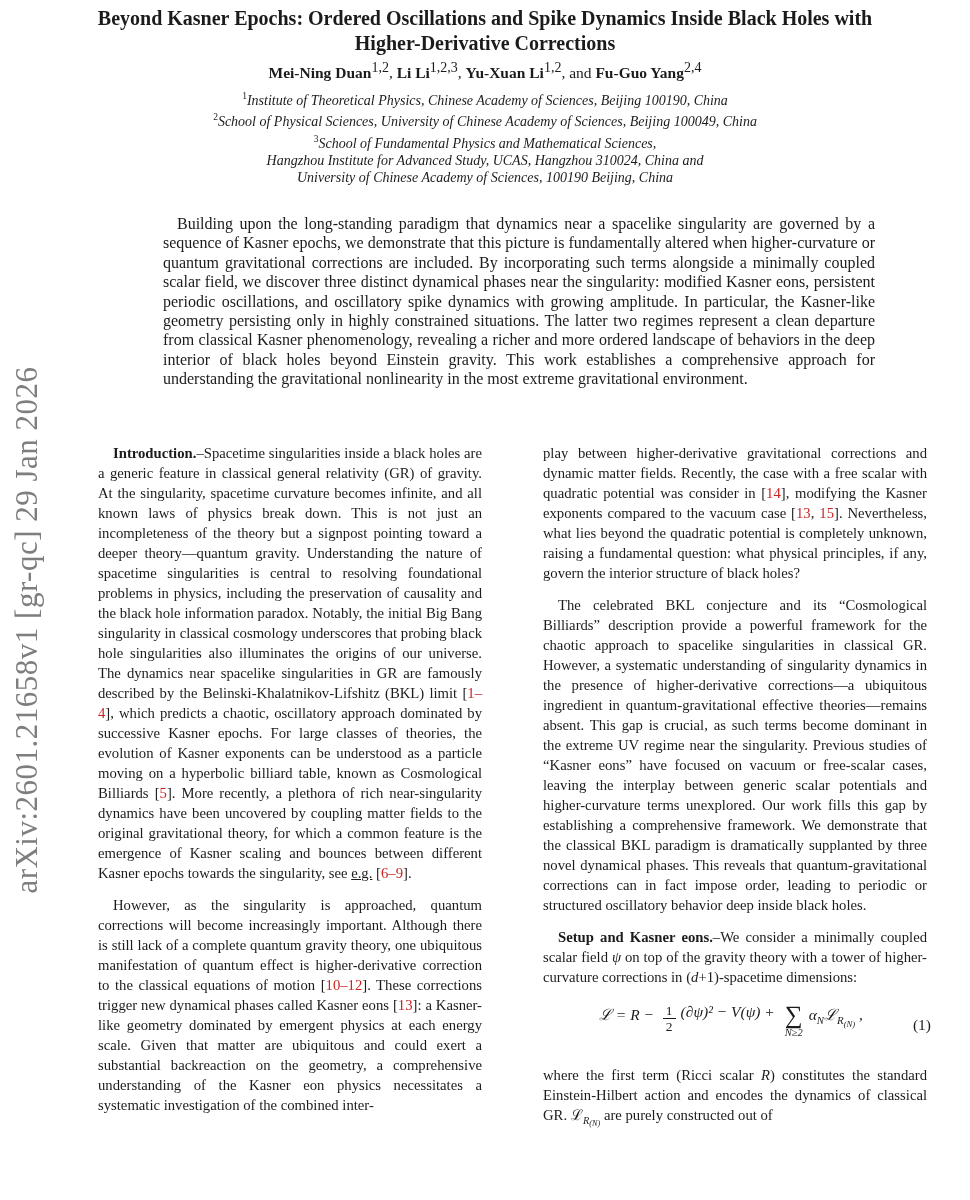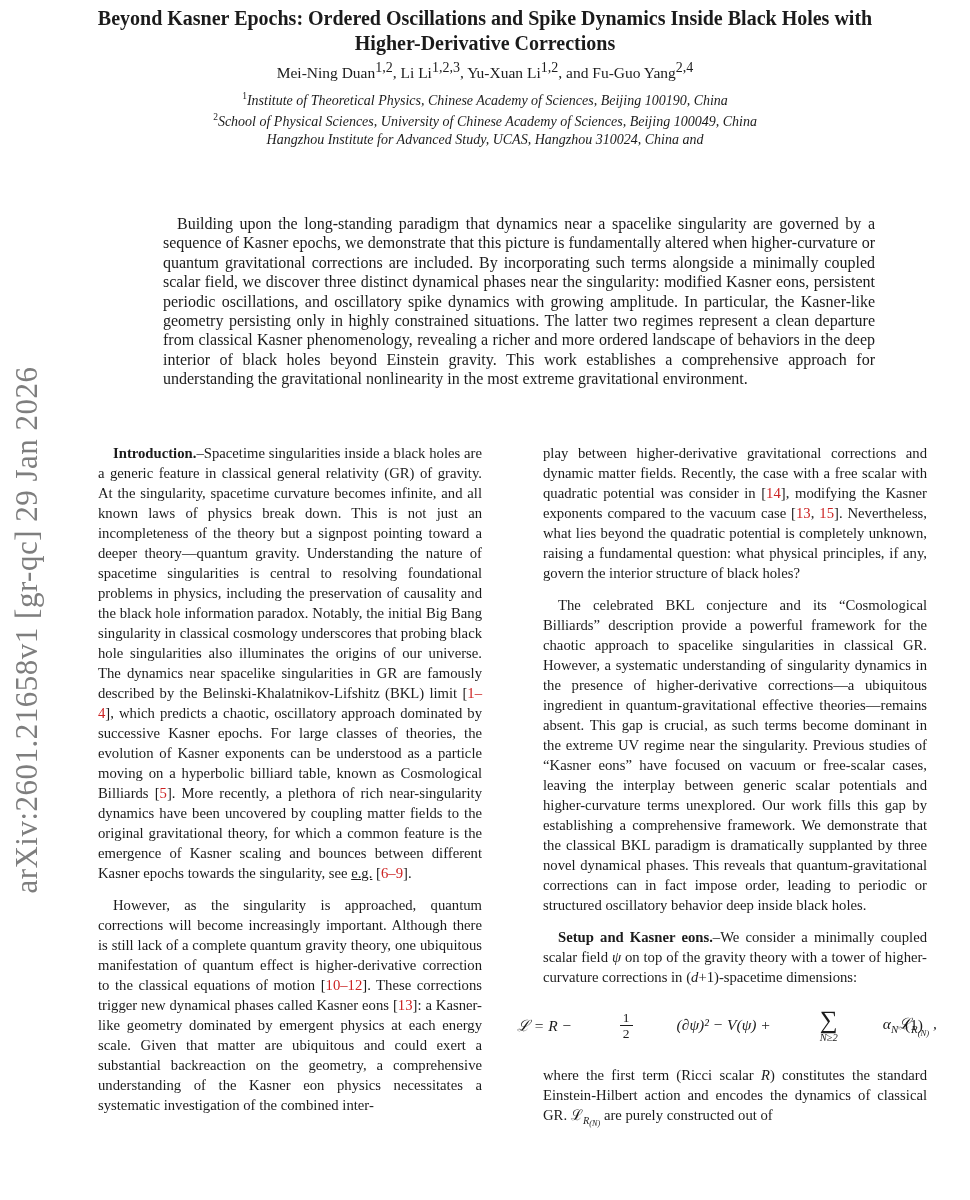--- a/index.html
+++ b/index.html
@@ -20,21 +20,21 @@
   }
 
   .title{
     position:absolute;top:6px;left:65px;width:840px;
     text-align:center;font-weight:bold;font-size:20px;line-height:25px;
   }
   .authors{
     position:absolute;top:60px;left:0;width:970px;
     text-align:center;font-size:15.5px;
   }
-  .author-name{font-weight:normal;}
+  .author-name{font-weight:bold;}
   .authors sup{font-size:14px;}
 
   .affiliations{
     position:absolute;top:88px;left:0;width:970px;
     text-align:center;font-style:italic;font-size:14px;line-height:17.6px;
   }
   .affil-line sup{font-size:9.5px;font-style:normal;}
 
   .abstract{
     position:absolute;top:214px;left:163px;width:712px;
@@ -51,25 +51,24 @@
   .para.indent{text-indent:15px;}
   .seg-b{font-weight:bold;}
   .seg-i{font-style:italic;}
   .seg-u{text-decoration:underline;}
   .seg-c{color:var(--cite-color,#cc2222);}
   .seg-sub{font-size:0.7em;vertical-align:-0.35em;font-style:italic;}
   .seg-subsub{font-size:0.56em;vertical-align:-0.75em;font-style:italic;}
 
   .equation{
     position:relative;
-    display:flex;align-items:center;justify-content:center;
-    margin:16px 16px 18px 0;
+    display:flex;align-items:flex-start;justify-content:center;
+    margin:16px 8px 18px 0;
     font-style:italic;font-size:15.5px;
     min-height:44px;
-    gap:39px;
   }
   .equation .eq-txt{margin:0 2px;white-space:pre;}
   .frac{display:inline-flex;flex-direction:column;align-items:center;font-size:13.5px;margin:0 3px;font-style:normal;}
   .frac-num{border-bottom:1px solid #1b1b1b;padding:0 3px;line-height:15px;}
   .frac-den{line-height:15px;}
   .sum{display:inline-flex;flex-direction:column;align-items:center;margin:0 4px;font-style:normal;}
   .sum-sym{font-size:25px;line-height:24px;}
   .sum-sub{font-size:10.5px;line-height:11px;font-style:italic;}
   .eq-sub{font-size:0.7em;vertical-align:-0.35em;}
   .eq-subsub{font-size:0.56em;vertical-align:-0.75em;}
@@ -85,21 +84,23 @@
 
   <div class="watermark">arXiv:2601.21658v1 [gr-qc] 29 Jan 2026</div>
 
   <div class="title">Beyond Kasner Epochs: Ordered Oscillations and Spike Dynamics Inside Black Holes with Higher-Derivative Corrections</div>
 
   <div class="authors"><span class="author-name">Mei-Ning Duan</span><sup>1,2</sup>, <span class="author-name">Li Li</span><sup>1,2,3</sup>, <span class="author-name">Yu-Xuan Li</span><sup>1,2</sup>, and <span class="author-name">Fu-Guo Yang</span><sup>2,4</sup></div>
 
   <div class="affiliations">
       <div class="affil-line"><sup>1</sup>Institute of Theoretical Physics, Chinese Academy of Sciences, Beijing 100190, China</div>
       <div class="affil-line"><sup>2</sup>School of Physical Sciences, University of Chinese Academy of Sciences, Beijing 100049, China</div>
+      <div class="affil-line"><sup>3</sup>School of Fundamental Physics and Mathematical Sciences,</div>
       <div class="affil-line">Hangzhou Institute for Advanced Study, UCAS, Hangzhou 310024, China and</div>
+      <div class="affil-line">University of Chinese Academy of Sciences, 100190 Beijing, China</div>
     </div>
 
   <div class="abstract">Building upon the long-standing paradigm that dynamics near a spacelike singularity are governed by a sequence of Kasner epochs, we demonstrate that this picture is fundamentally altered when higher-curvature or quantum gravitational corrections are included. By incorporating such terms alongside a minimally coupled scalar field, we discover three distinct dynamical phases near the singularity: modified Kasner eons, persistent periodic oscillations, and oscillatory spike dynamics with growing amplitude. In particular, the Kasner-like geometry persisting only in highly constrained situations. The latter two regimes represent a clean departure from classical Kasner phenomenology, revealing a richer and more ordered landscape of behaviors in the deep interior of black holes beyond Einstein gravity. This work establishes a comprehensive approach for understanding the gravitational nonlinearity in the most extreme gravitational environment.</div>
 
   <div class="col col-left">
     <p class="para indent"><span class="seg-b">Introduction.</span><span>–Spacetime singularities inside a black holes are a generic feature in classical general relativity (GR) of gravity. At the singularity, spacetime curvature becomes infinite, and all known laws of physics break down. This is not just an incompleteness of the theory but a signpost pointing toward a deeper theory—quantum gravity. Understanding the nature of spacetime singularities is central to resolving foundational problems in physics, including the preservation of causality and the black hole information paradox. Notably, the initial Big Bang singularity in classical cosmology underscores that probing black hole singularities also illuminates the origins of our universe. The dynamics near spacelike singularities in GR are famously described by the Belinski-Khalatnikov-Lifshitz (BKL) limit [</span><span class="seg-c">1–4</span><span>], which predicts a chaotic, oscillatory approach dominated by successive Kasner epochs. For large classes of theories, the evolution of Kasner exponents can be understood as a particle moving on a hyperbolic billiard table, known as Cosmological Billiards [</span><span class="seg-c">5</span><span>]. More recently, a plethora of rich near-singularity dynamics have been uncovered by coupling matter fields to the original gravitational theory, for which a common feature is the emergence of Kasner scaling and bounces between different Kasner epochs towards the singularity, see </span><span class="seg-u">e.g.</span><span> [</span><span class="seg-c">6–9</span><span>].</span></p>
     <p class="para indent"><span>However, as the singularity is approached, quantum corrections will become increasingly important. Although there is still lack of a complete quantum gravity theory, one ubiquitous manifestation of quantum effect is higher-derivative correction to the classical equations of motion [</span><span class="seg-c">10–12</span><span>]. These corrections trigger new dynamical phases called Kasner eons [</span><span class="seg-c">13</span><span>]: a Kasner-like geometry dominated by emergent physics at each energy scale. Given that matter are ubiquitous and could exert a substantial backreaction on the geometry, a comprehensive understanding of the Kasner eon physics necessitates a systematic investigation of the combined inter-</span></p>
   </div>
 
   <div class="col col-right">

